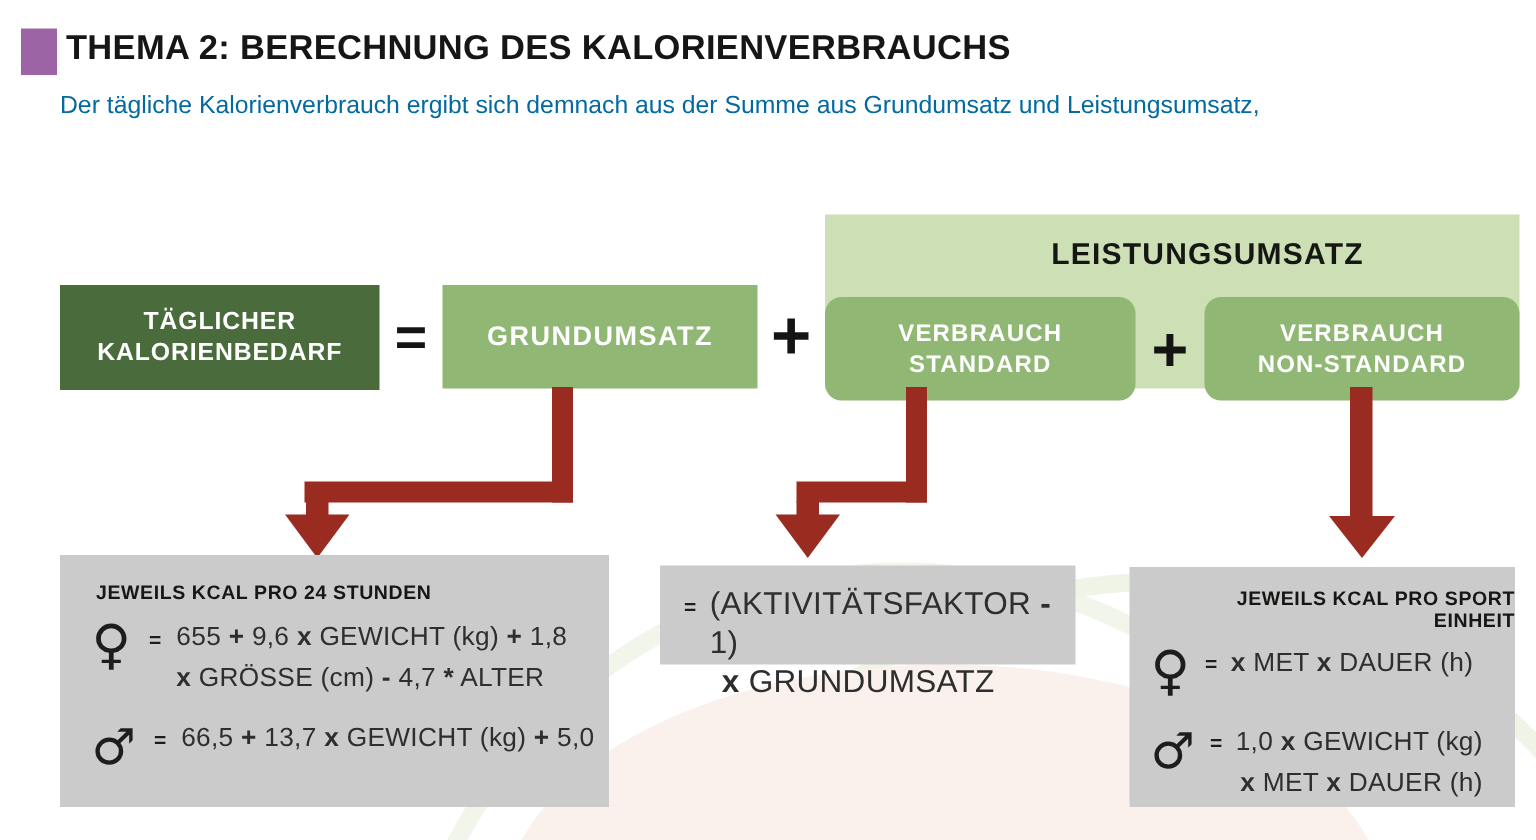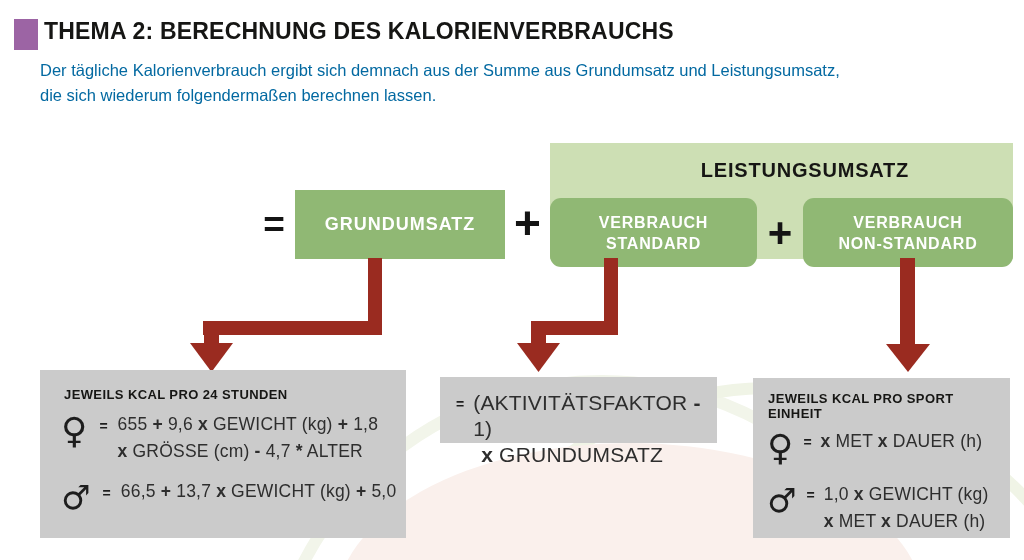--- a/index.html
+++ b/index.html
@@ -41,21 +41,21 @@
   .sub-standard{left:0;width:207px;}
   .sub-nonstandard{right:0;width:210px;}
   .op-plus2{position:absolute;left:207px;top:0;width:46px;height:69px;
     display:flex;align-items:center;justify-content:center;font-size:42px;font-weight:bold;color:#141414;}
   
   .arrows{position:absolute;left:0;top:0;z-index:1;pointer-events:none;}
   .arrows *{fill:var(--arrow_red,#9a2b20);}
   
   .gray-box{position:absolute;background:var(--box_gray,#cbcbcb);z-index:2;}
   .basal-box{left:40px;top:370px;width:358px;height:160px;padding:4px;}
-  .sport-box{left:753px;top:378px;width:257px;height:160px;}
+  .sport-box{left:753px;top:378px;width:257px;height:160px;text-align:right;}
   .standard-box{left:440px;top:377px;width:277px;height:66px;}
   .box-header{font-weight:bold;font-size:13px;letter-spacing:.4px;color:#161614;
     padding:13px 0 0 20px;}
   .f-row{display:flex;align-items:flex-start;margin-left:17px;}
   .gender{font-family:"DejaVu Sans","Liberation Sans",sans-serif;color:#1d1d1d;
     line-height:1;flex:0 0 auto;}
   .g-female{font-size:36px;margin-top:2px;}
   .g-male{font-size:33px;margin-top:3px;}
   .f-eq{font-size:14px;font-weight:bold;margin:7px 10px 0 12px;color:#1d1d1d;}
   .f-lines{font-size:17.5px;line-height:27px;color:#2e2e2e;letter-spacing:.2px;}
@@ -77,23 +77,26 @@
 <div class="canvas">
 
   <div class="decor arc-a"></div>
   <div class="decor arc-b"></div>
   <div class="decor blob"></div>
 
   <div class="title-marker"></div>
   <div class="page-title">THEMA 2: BERECHNUNG DES KALORIENVERBRAUCHS</div>
   <div class="intro">
     <div>Der tägliche Kalorienverbrauch ergibt sich demnach aus der Summe aus Grundumsatz und Leistungsumsatz,</div>
-    <div>die sich wiederum folgendermaßen berechnen lassen.</div>
   </div>
 
+  <div class="eq-box dark-box">
+    <span>TÄGLICHER</span>
+    <span>KALORIENBEDARF</span>
+  </div>
   <div class="op op-eq1">=</div>
   <div class="eq-box grund-box">GRUNDUMSATZ</div>
   <div class="op op-plus1">+</div>
 
   <div class="leist-panel">
     <div class="leist-title">LEISTUNGSUMSATZ</div>
     <div class="leist-row">
       <div class="sub-box sub-standard">
         <span>VERBRAUCH</span>
         <span>STANDARD</span>

